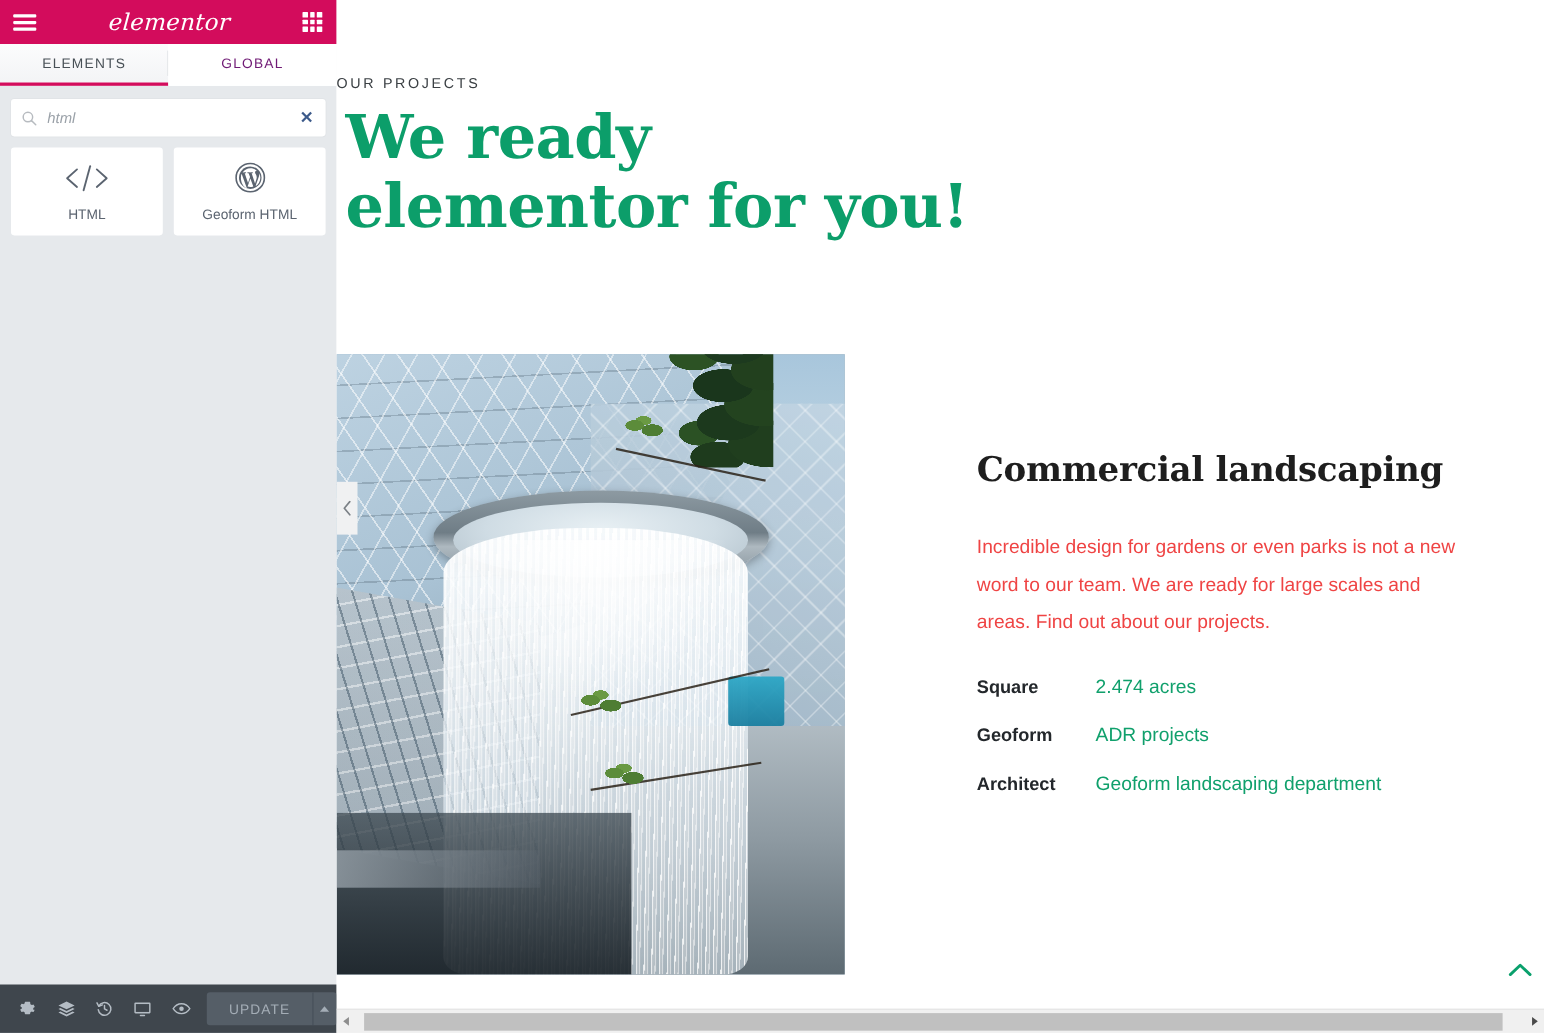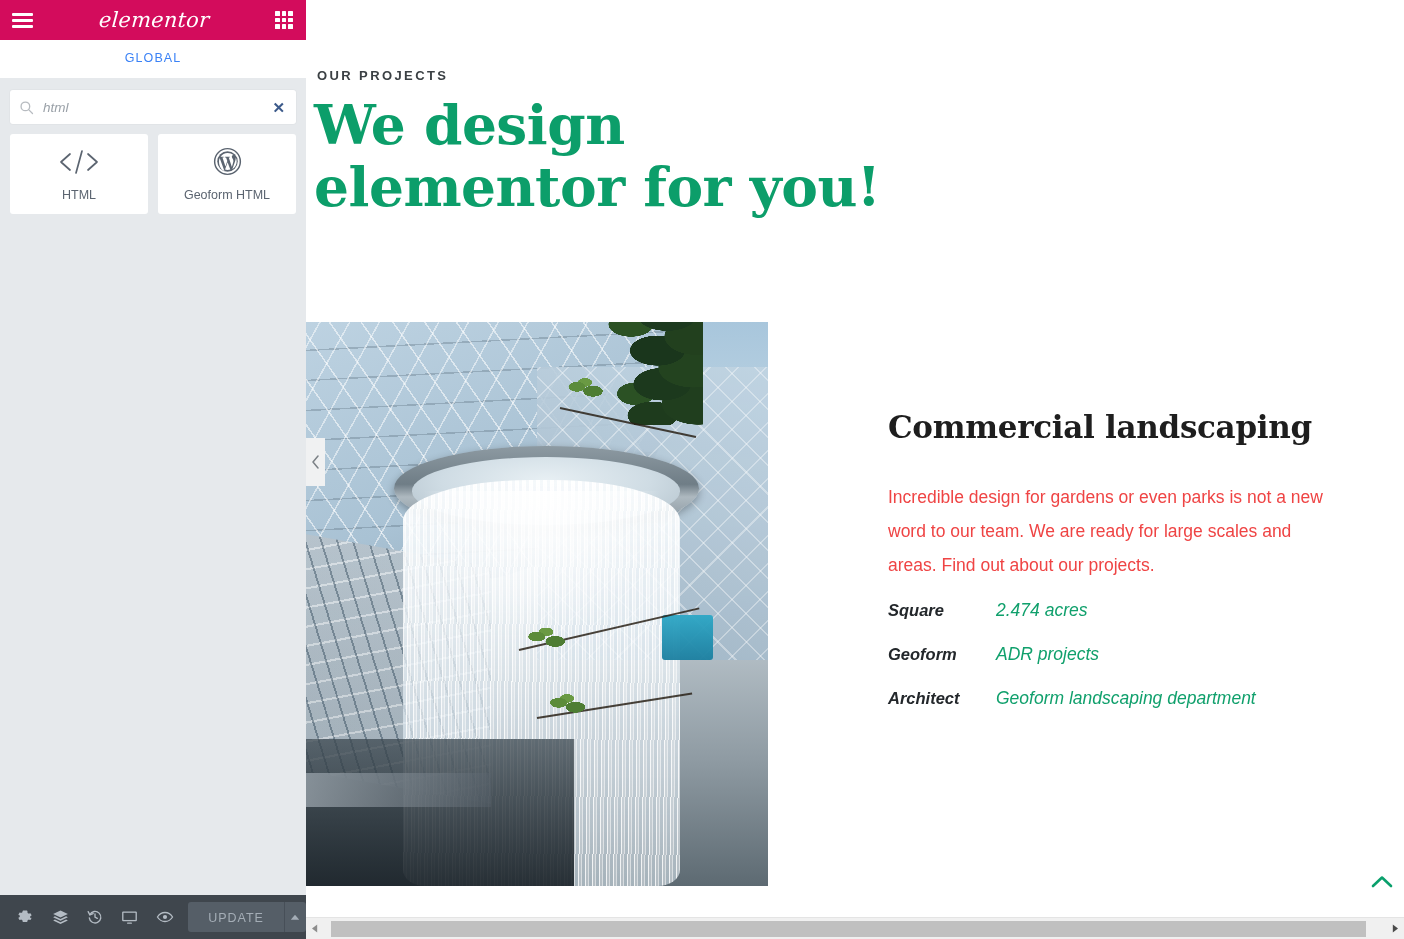--- a/index.html
+++ b/index.html
@@ -32,21 +32,21 @@
     color: #fff; font-family: "DejaVu Serif", serif; font-style: italic;
     font-size: 21px; letter-spacing: .2px; font-weight: 400;
     transform: skewX(-4deg); user-select: none;
   }
   .grid-icon { width: 24px; height: 24px; display: grid; grid-template-columns: repeat(3,1fr); grid-template-rows: repeat(3,1fr); gap: 2px; padding: 3px; cursor: pointer; }
   .grid-icon i { display: block; background: #fff; border-radius: .5px; }
 
   .tabs { height: 38px; display: flex; background: #fff; flex: 0 0 38px; }
   .tab {
     flex: 1; display: flex; align-items: center; justify-content: center;
-    font-size: 12.5px; letter-spacing: 1.1px; color: #3b82f6;
+    font-size: 12.5px; letter-spacing: 1.1px; color: #701a75;
     background: #fff; cursor: pointer; position: relative;
     border-bottom: 3px solid transparent;
   }
   .tab.active {
     color: #495157;
     background: linear-gradient(#fcfcfd, #f3f4f6);
     border-bottom-color: #d30c5c;
   }
   .tab.active::before { content:""; position:absolute; right:0; top:6px; bottom:6px; width:1px; background:#e3e5e8; }
 
@@ -98,22 +98,22 @@
   }
   .update-caret {
     width: 26px; display: flex; align-items: center; justify-content: center;
     border-left: 1px solid #474f58; color: #a4adb6; cursor: pointer;
   }
 
   
   .canvas { position: relative; flex: 1; height: 939px; background: #fff; overflow: hidden; }
 
   .eyebrow {
-    position: absolute; left: 11px; top: 68px;
-    font-size: 13px; letter-spacing: 2.4px; color: #3b4044; font-weight: 700;
+    position: absolute; left: 0; top: 68px;
+    font-size: 13px; letter-spacing: 2.4px; color: #3b4044; font-weight: 400;
   }
   .hero-title {
     position: absolute; left: 8px; top: 94px;
     font-family: "DejaVu Serif", serif; font-weight: 700;
     font-size: 55px; line-height: 62px; color: #0c9e6a;
     letter-spacing: -0.5px;
   }
 
   .slide-area { position: absolute; left: 0px; top: 322px; width: 462px; height: 564px; }
   .photo { position: absolute; inset: 0; overflow: hidden; background: #9fb2bd; }
@@ -227,21 +227,21 @@
 
   .detail { position: absolute; left: 582px; top: 410px; width: 470px; }
   .detail-title {
     font-family: "DejaVu Serif", serif; font-weight: 700;
     font-size: 31px; color: #1e1e1e; letter-spacing: -.3px; line-height: 1.15;
   }
   .detail-body {
     margin-top: 34px; font-size: 17.5px; line-height: 34px;
     color: #ef4444; max-width: 438px;
   }
-  .spec-list { margin-top: 18px; font-style: italic; }
+  .spec-list { margin-top: 32px; }
   .spec-row { display: flex; align-items: baseline; height: 44px; }
   .spec-label { width: 108px; flex: 0 0 108px; font-size: 16.5px; font-weight: 700; color: #23272b; }
   .spec-value { font-size: 17.5px; color: #10a06c; }
 
   .to-top {
     position: absolute; right: 8px; bottom: 44px;
     width: 28px; height: 28px; display: flex; align-items: center; justify-content: center;
     cursor: pointer;
   }
 
@@ -280,20 +280,21 @@
           <i></i>
           <i></i>
           <i></i>
           <i></i>
           <i></i>
           <i></i>
       </div>
     </div>
 
     <div class="tabs">
+      <div class="tab active">ELEMENTS</div>
       <div class="tab">GLOBAL</div>
     </div>
 
     <div class="search-wrap">
       <div class="search-box">
         <span class="search-icon">
           <svg viewBox="0 0 16 16" width="15" height="15" fill="none" stroke="#7d858d" stroke-width="1.4">
             <circle cx="6.8" cy="6.8" r="4.6"></circle>
               <line x1="10.3" y1="10.3" x2="14.4" y2="14.4" stroke-linecap="round"></line>
           </svg>
@@ -374,21 +375,21 @@
         </div>
       </div>
     </div>
   </aside>
 
   <main class="canvas">
 
     <div class="eyebrow">OUR PROJECTS</div>
 
     <h1 class="hero-title">
-      <span>We design</span><br>
+      <span>We ready</span><br>
       <span>elementor for you!</span>
     </h1>
 
     <div class="slide-area">
       <div class="photo">
         <div class="ph-sky"></div>
         <div class="ph-dome"></div>
         <div class="ph-dome2"></div>
         <div class="ph-terrace"></div>
         <div class="ph-ring"></div>

